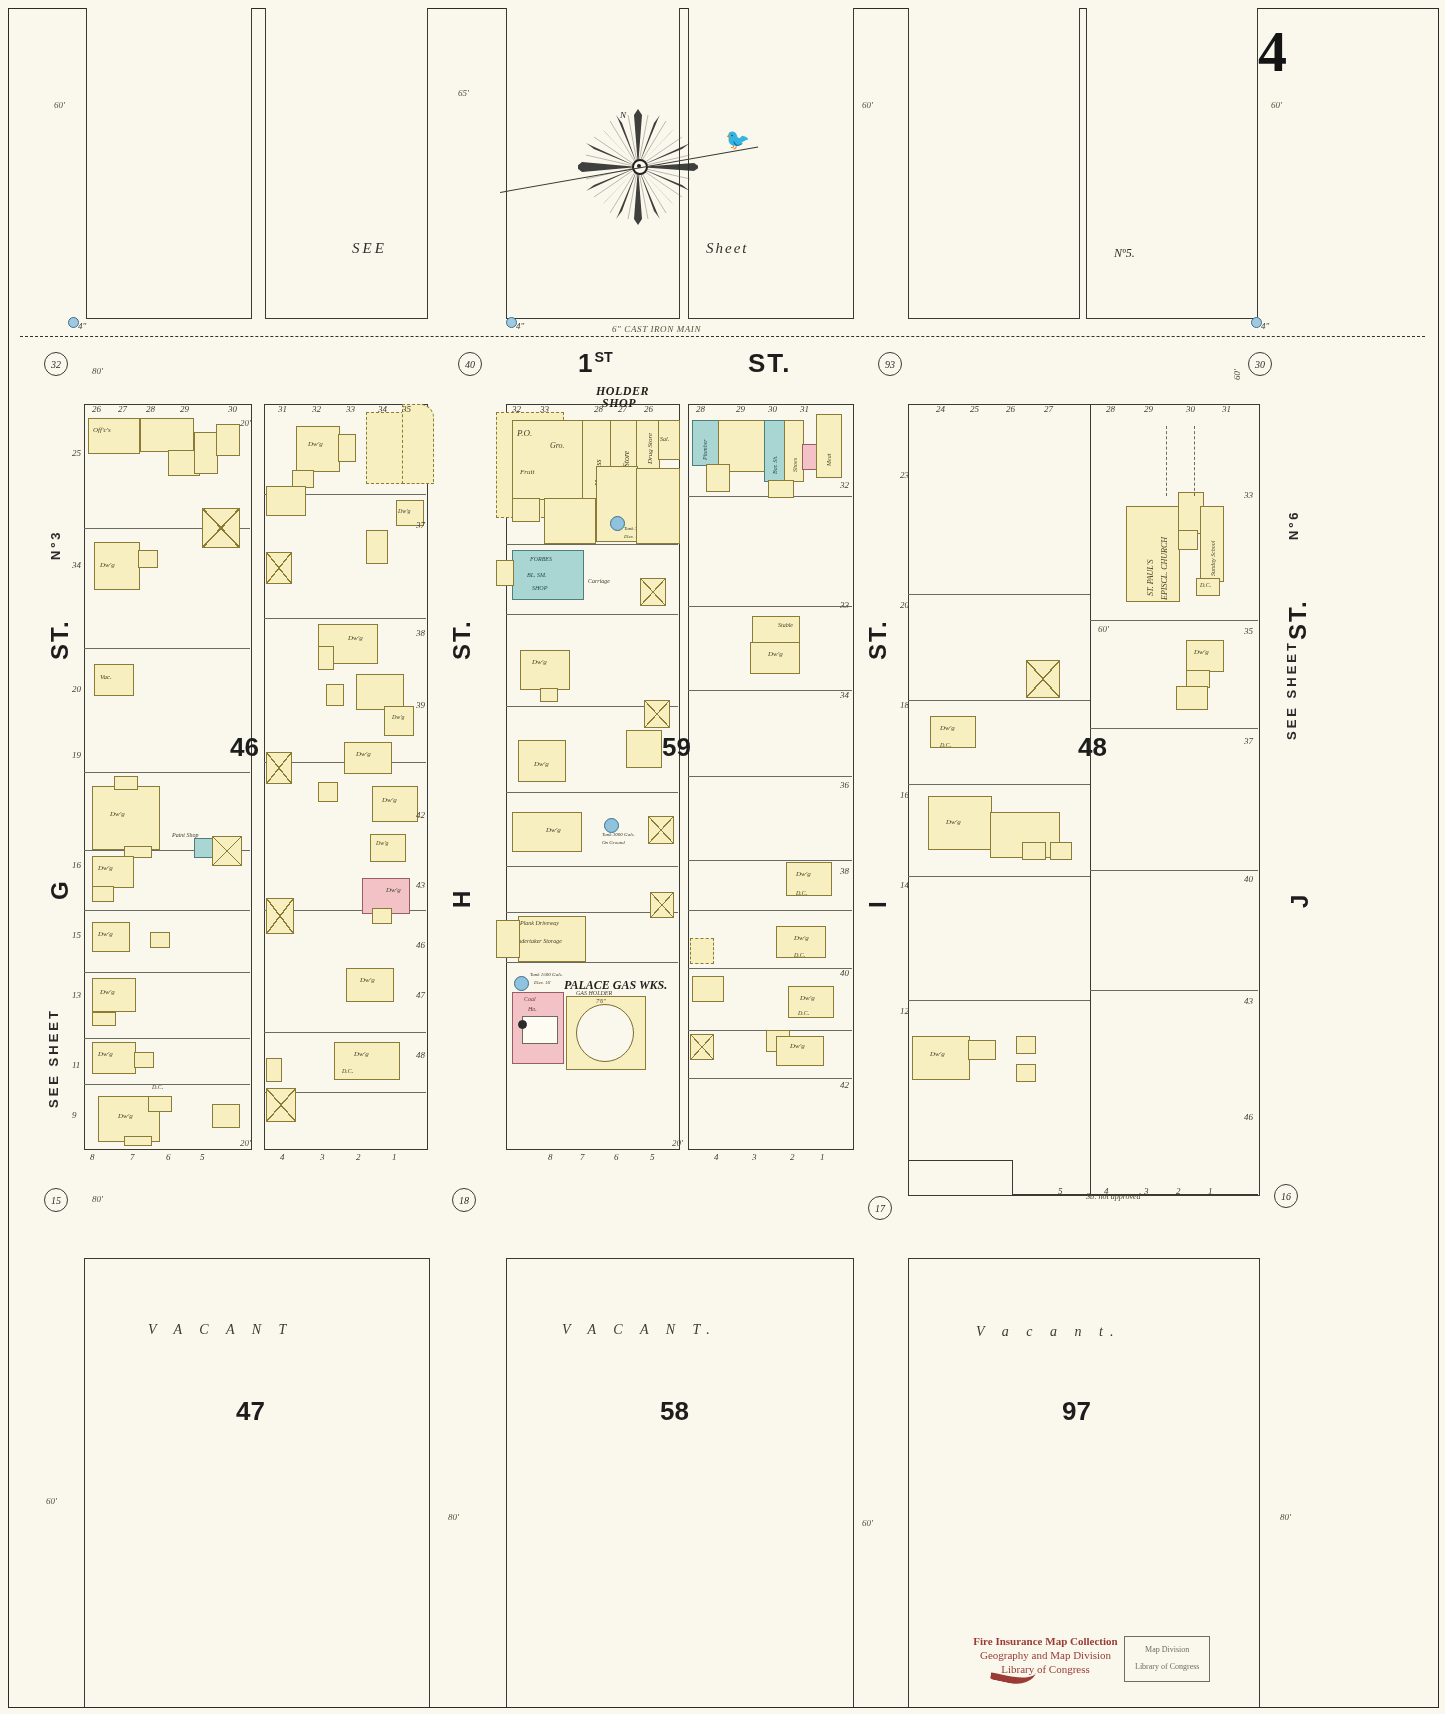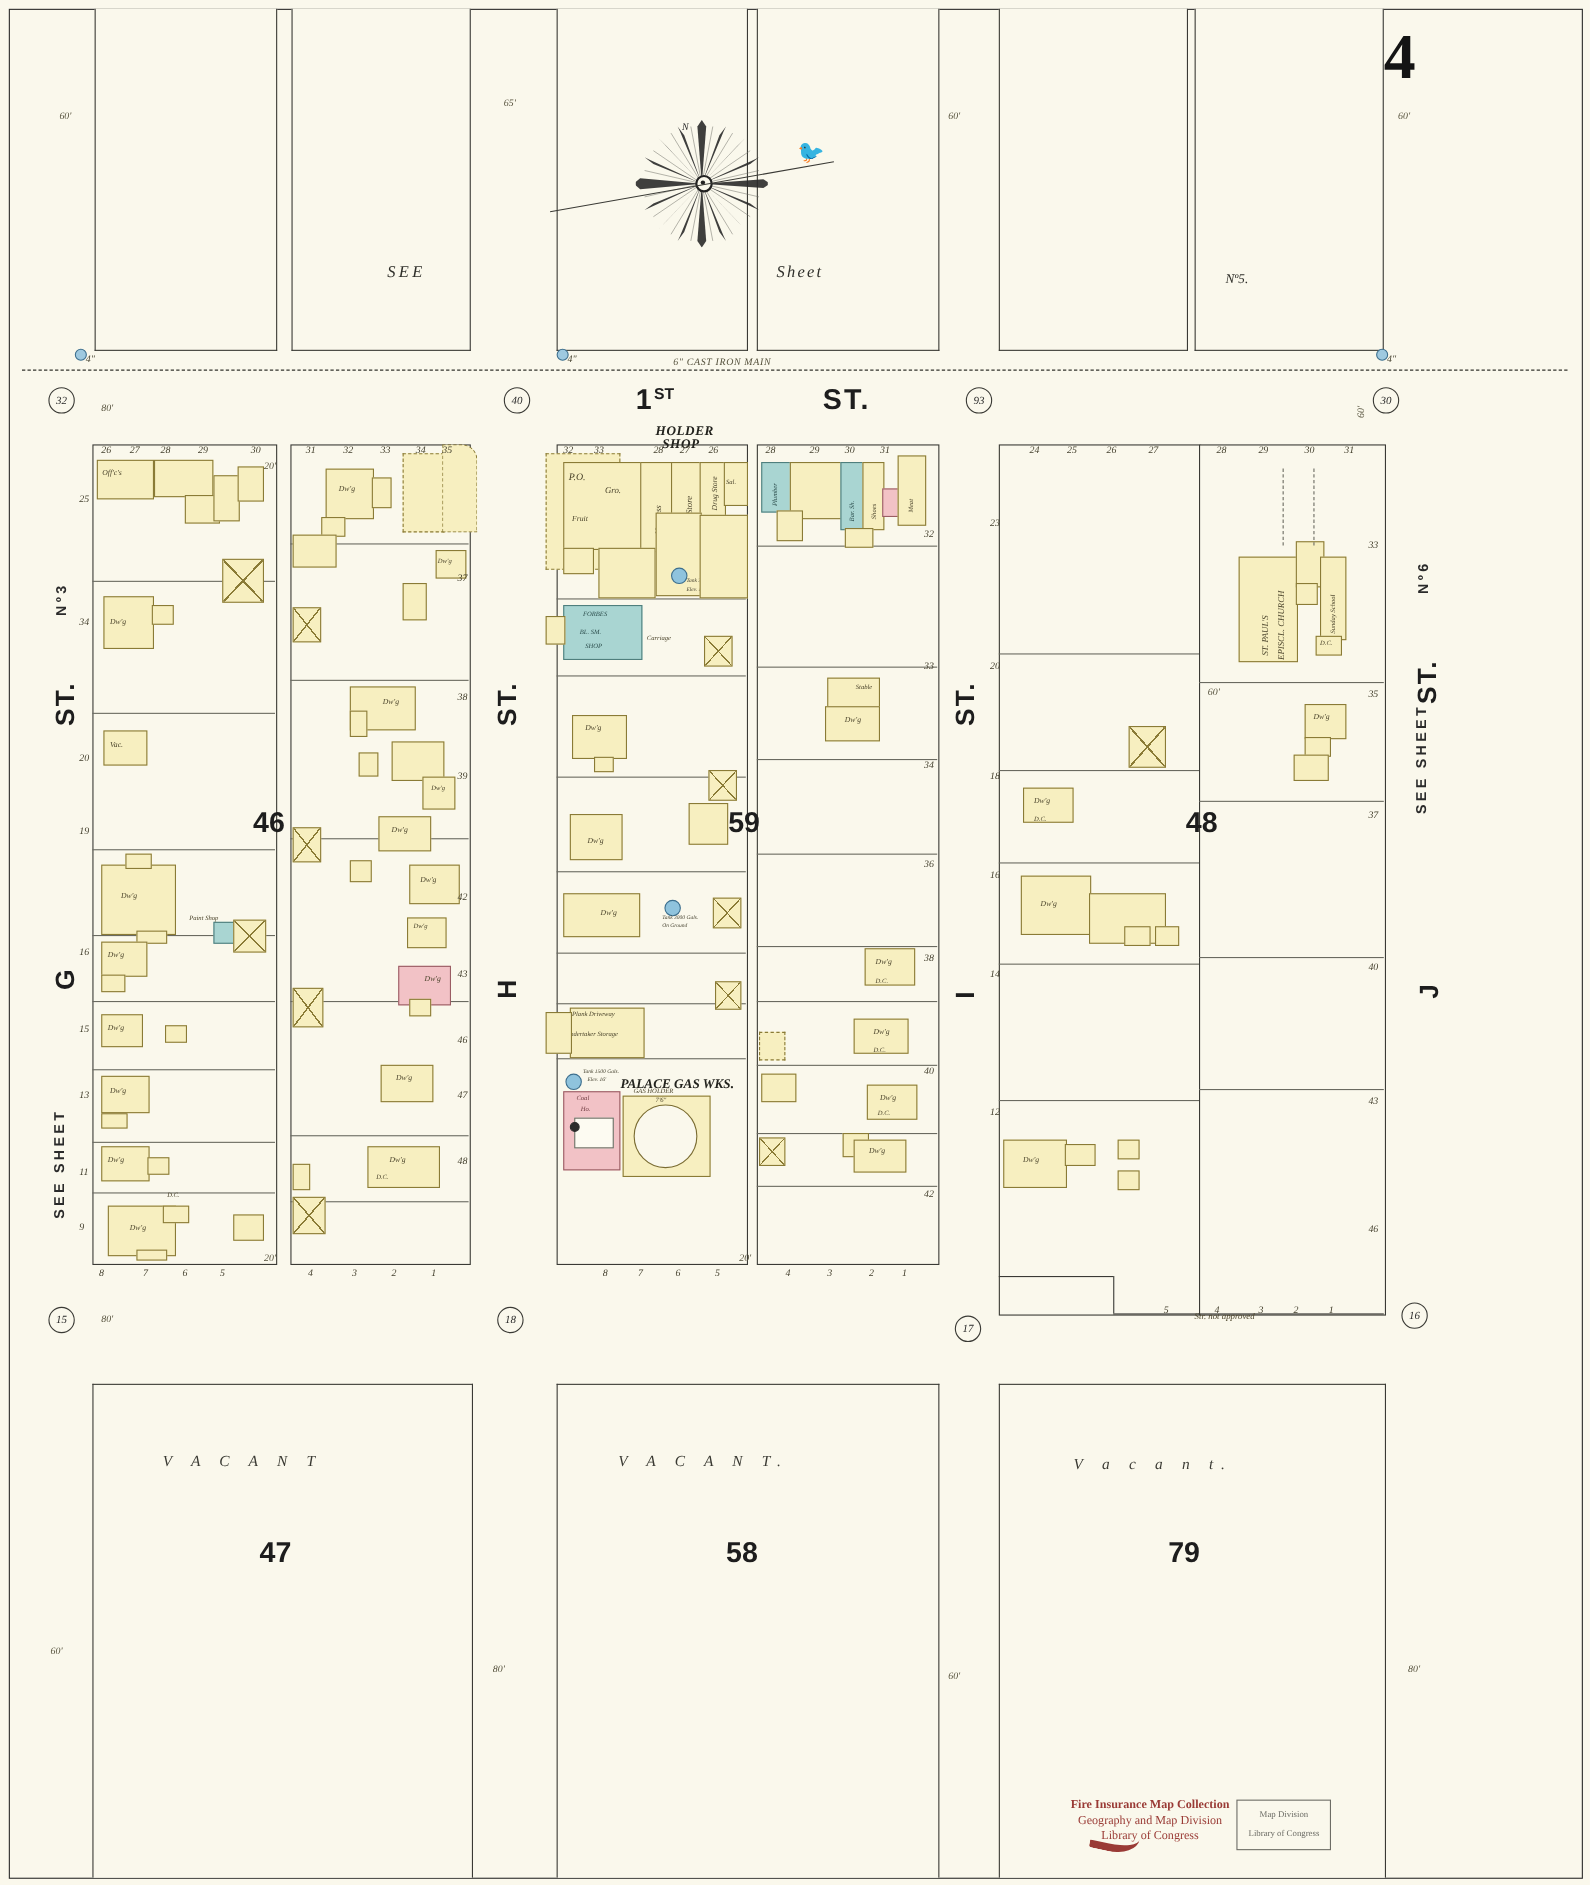--- a/index.html
+++ b/index.html
@@ -604,21 +604,21 @@
   <div class="blk" style="left:84px;top:1258px;width:344px;height:448px;border-bottom:none;"></div>
   <div class="vacant" style="left:148px;top:1322px;">V A C A N T</div>
   <div class="blknum" style="left:236px;top:1396px;font-size:26px;">47</div>
 
   <div class="blk" style="left:506px;top:1258px;width:346px;height:448px;border-bottom:none;"></div>
   <div class="vacant" style="left:562px;top:1322px;">V A C A N T.</div>
   <div class="blknum" style="left:660px;top:1396px;font-size:26px;">58</div>
 
   <div class="blk" style="left:908px;top:1258px;width:350px;height:448px;border-bottom:none;"></div>
   <div class="vacant" style="left:976px;top:1324px;">V a c a n t.</div>
-  <div class="blknum" style="left:1062px;top:1396px;font-size:26px;">79</div>
+  <div class="blknum" style="left:1062px;top:1396px;font-size:26px;">97</div>
 
   <div class="dim" style="left:46px;top:1496px;">60'</div>
   <div class="dim" style="left:448px;top:1512px;">80'</div>
   <div class="dim" style="left:862px;top:1518px;">60'</div>
   <div class="dim" style="left:1280px;top:1512px;">80'</div>
 
   <div id="red-swoosh" style="left:992px;top:1657px;"></div>
   <div id="loc-red" style="left:928px;top:1635px;width:235px;">
     <div style="font-weight:bold;">Fire Insurance Map Collection</div>
     <div>Geography and Map Division</div>

